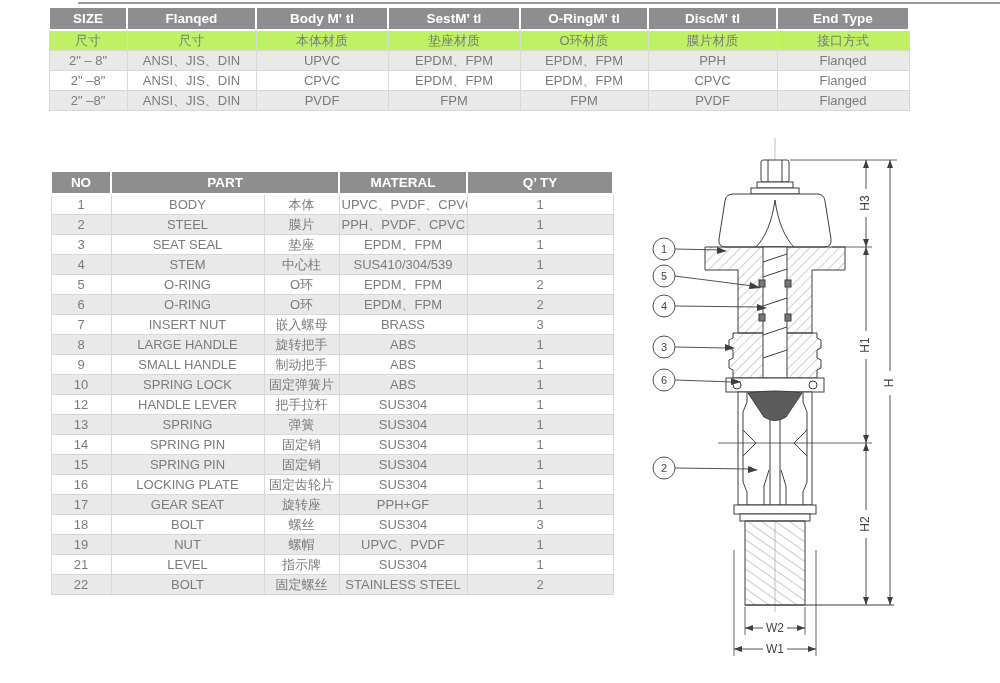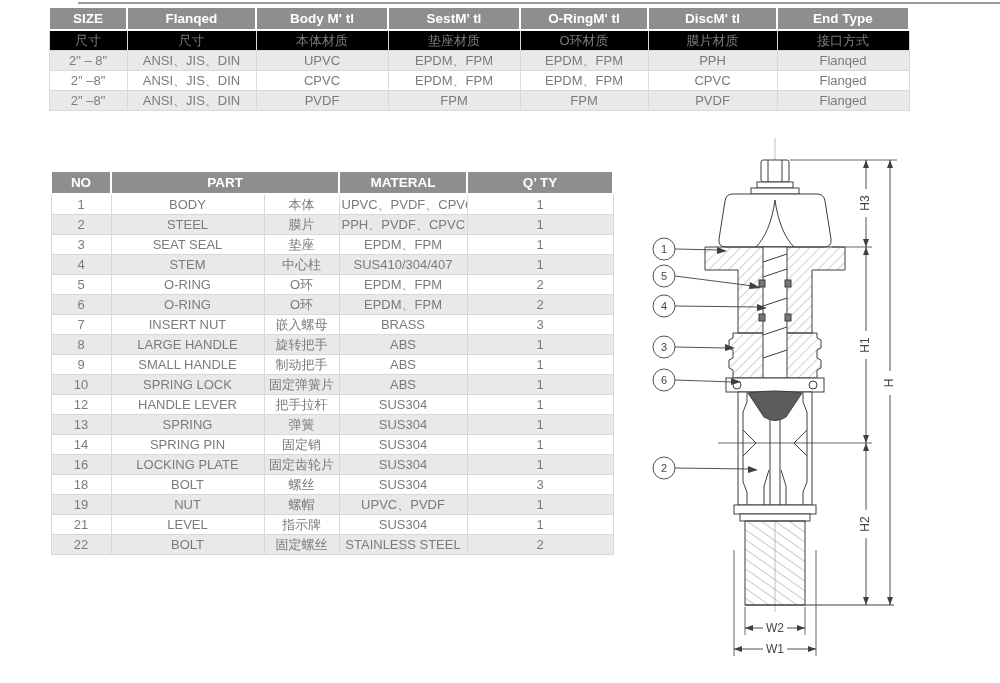--- a/index.html
+++ b/index.html
@@ -18,21 +18,21 @@
   #spec-table{position:absolute;left:48px;top:8px;width:860px;}
   #parts-table{position:absolute;left:50px;top:172px;width:562px;}
   th{
     background:var(--header-bg);color:#fff;font-weight:700;font-size:13.5px;
     height:21px;border:2px solid #fff;border-top:none;padding:0 2px;text-align:center;
   }
   td{
     color:var(--cell-text);font-size:13px;height:19px;padding:0 2px;text-align:center;
     border:1px solid #d8d8d8;white-space:nowrap;overflow:hidden;
   }
-  tr.cn-row td{background:#000000;}
+  tr.cn-row td{background:#bef264;}
   #spec-table tbody tr:nth-child(odd) td{background:var(--row-alt);}
   #spec-table tbody tr:nth-child(even) td{background:#fff;}
   #parts-table tbody tr:nth-child(even) td{background:var(--row-alt);}
   #parts-table tbody tr:nth-child(odd) td{background:#fff;}
   #diagram{position:absolute;left:620px;top:130px;width:380px;height:553px;}
   #diagram text{font-family:"Liberation Sans","DejaVu Sans",sans-serif;fill:#444;}
   .dim-label{font-size:12px;}
   .callout-num{font-size:11px;}
 </style>
 </head>
@@ -136,21 +136,21 @@
         <td>3</td>
         <td>SEAT SEAL</td>
         <td>垫座</td>
         <td>EPDM、FPM</td>
         <td>1</td>
       </tr>
       <tr>
         <td>4</td>
         <td>STEM</td>
         <td>中心柱</td>
-        <td>SUS410/304/407</td>
+        <td>SUS410/304/539</td>
         <td>1</td>
       </tr>
       <tr>
         <td>5</td>
         <td>O-RING</td>
         <td>O环</td>
         <td>EPDM、FPM</td>
         <td>2</td>
       </tr>
       <tr>
@@ -203,24 +203,38 @@
         <td>1</td>
       </tr>
       <tr>
         <td>14</td>
         <td>SPRING PIN</td>
         <td>固定销</td>
         <td>SUS304</td>
         <td>1</td>
       </tr>
       <tr>
+        <td>15</td>
+        <td>SPRING PIN</td>
+        <td>固定销</td>
+        <td>SUS304</td>
+        <td>1</td>
+      </tr>
+      <tr>
         <td>16</td>
         <td>LOCKING PLATE</td>
         <td>固定齿轮片</td>
         <td>SUS304</td>
+        <td>1</td>
+      </tr>
+      <tr>
+        <td>17</td>
+        <td>GEAR SEAT</td>
+        <td>旋转座</td>
+        <td>PPH+GF</td>
         <td>1</td>
       </tr>
       <tr>
         <td>18</td>
         <td>BOLT</td>
         <td>螺丝</td>
         <td>SUS304</td>
         <td>3</td>
       </tr>
       <tr>

